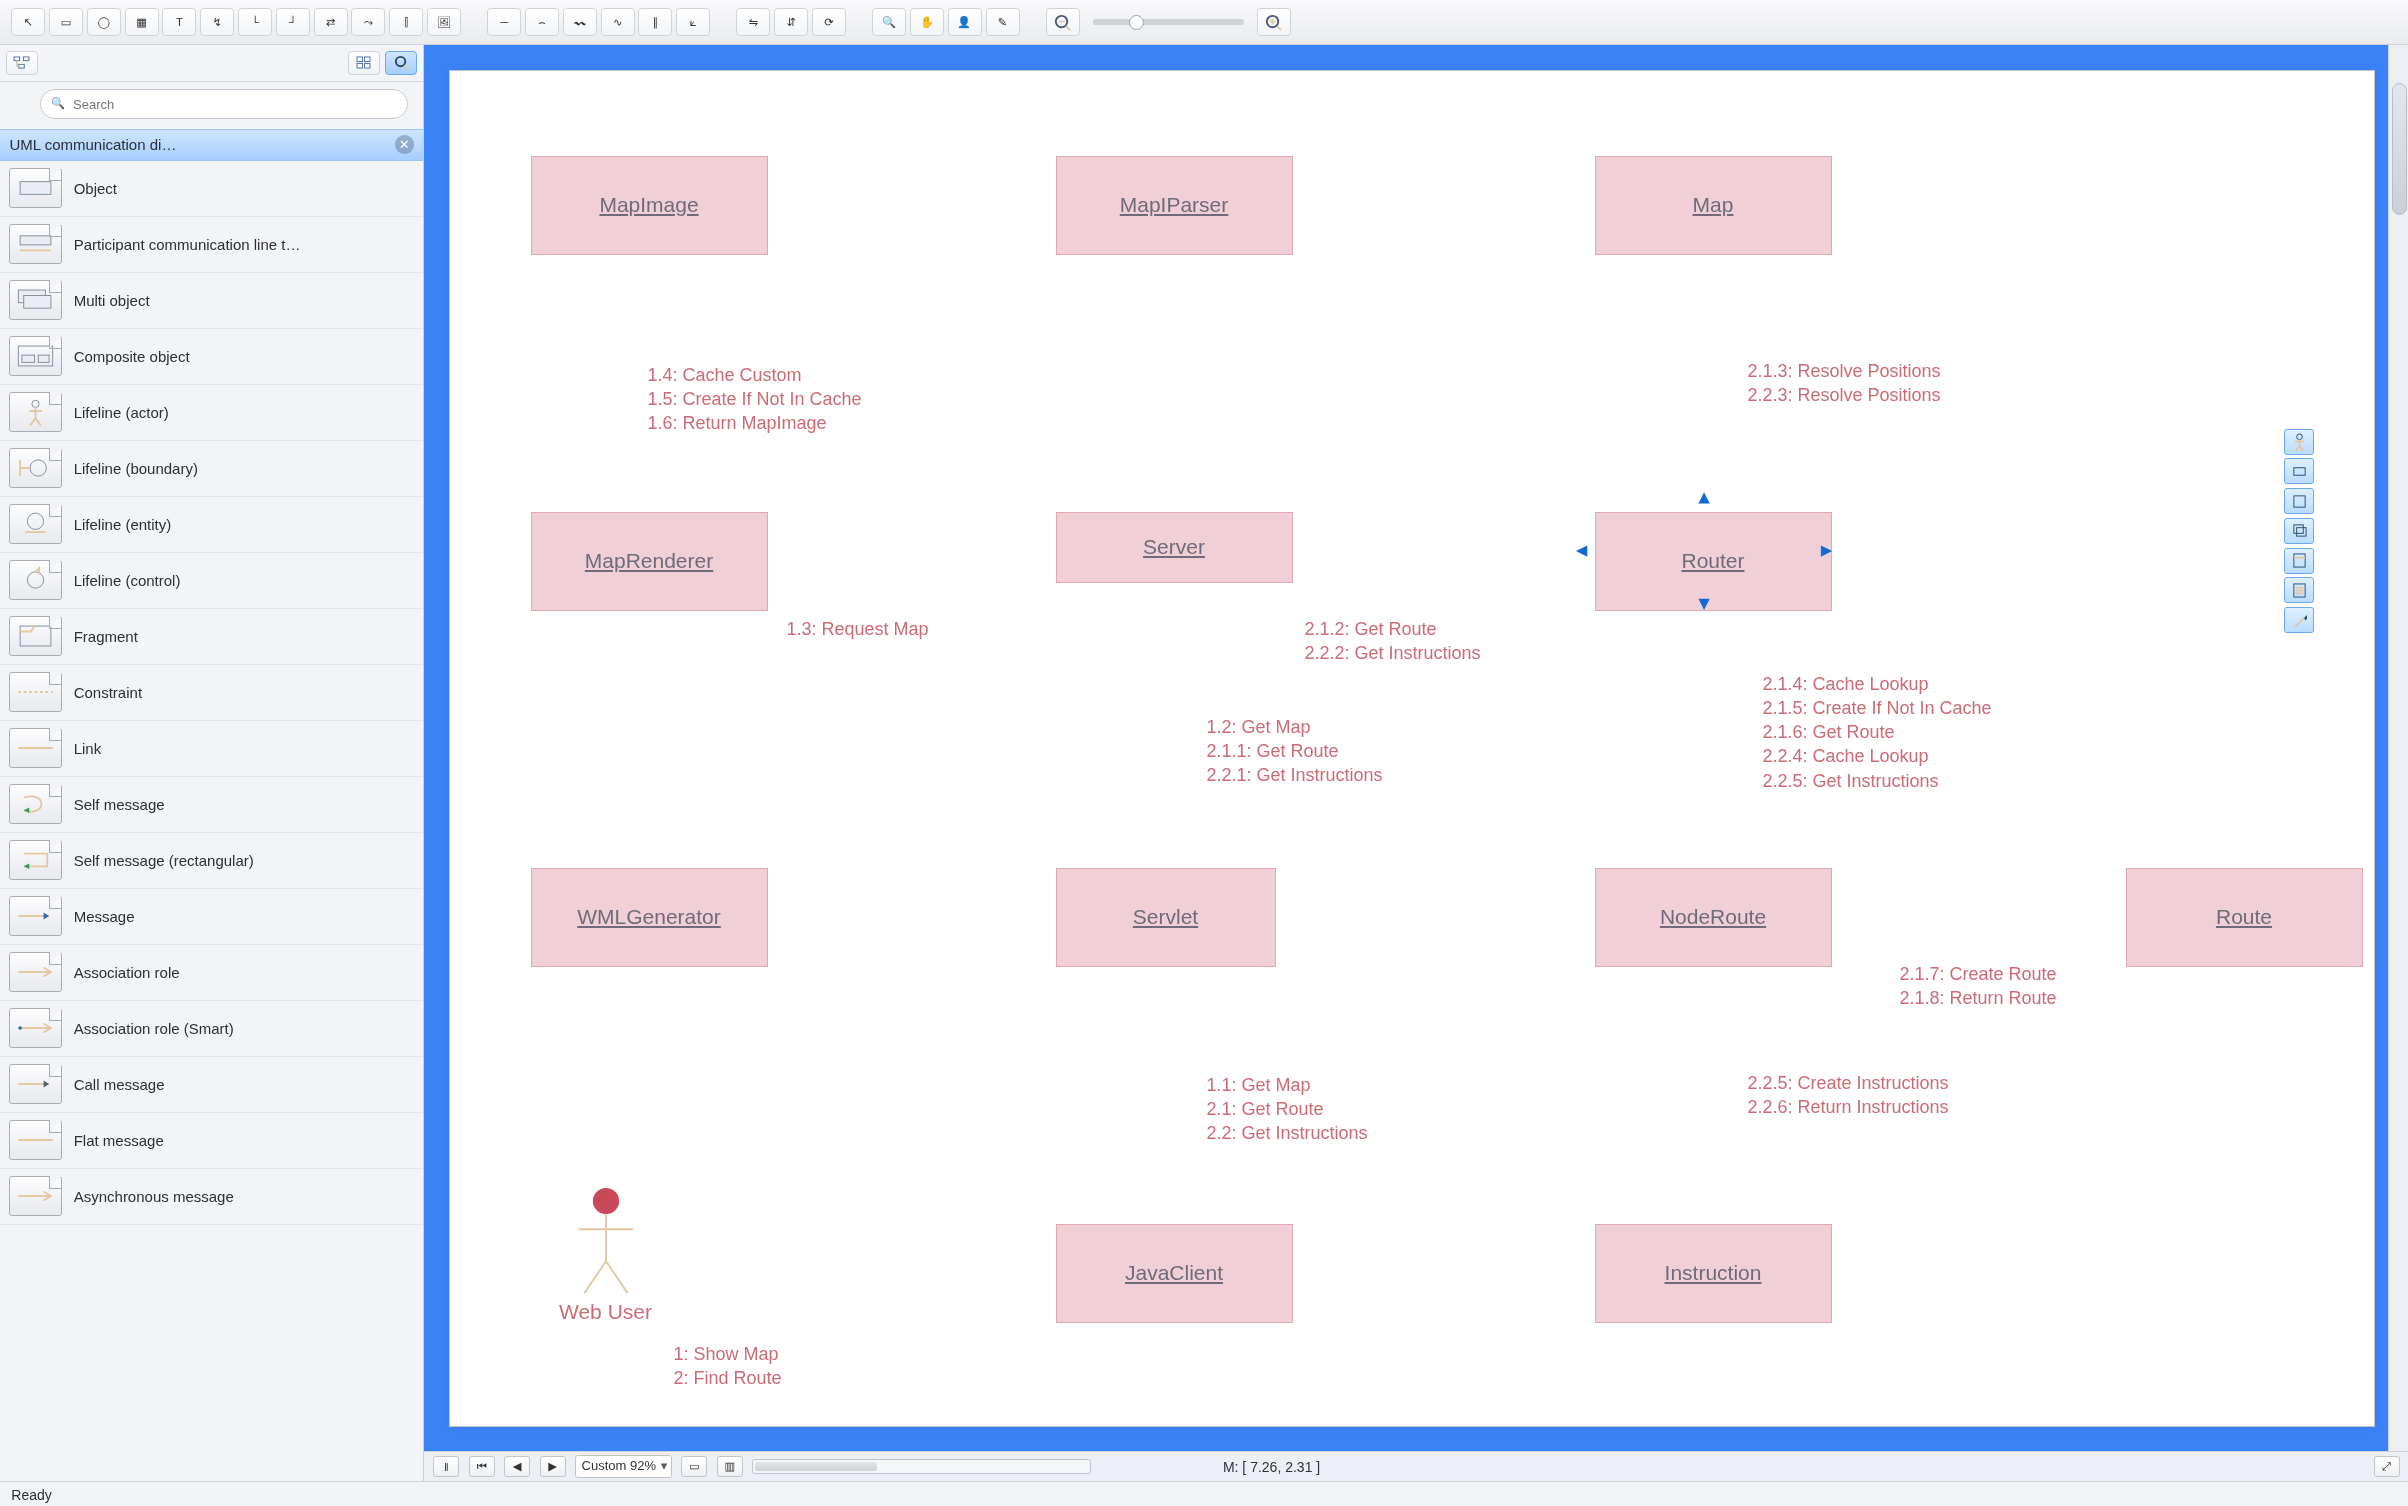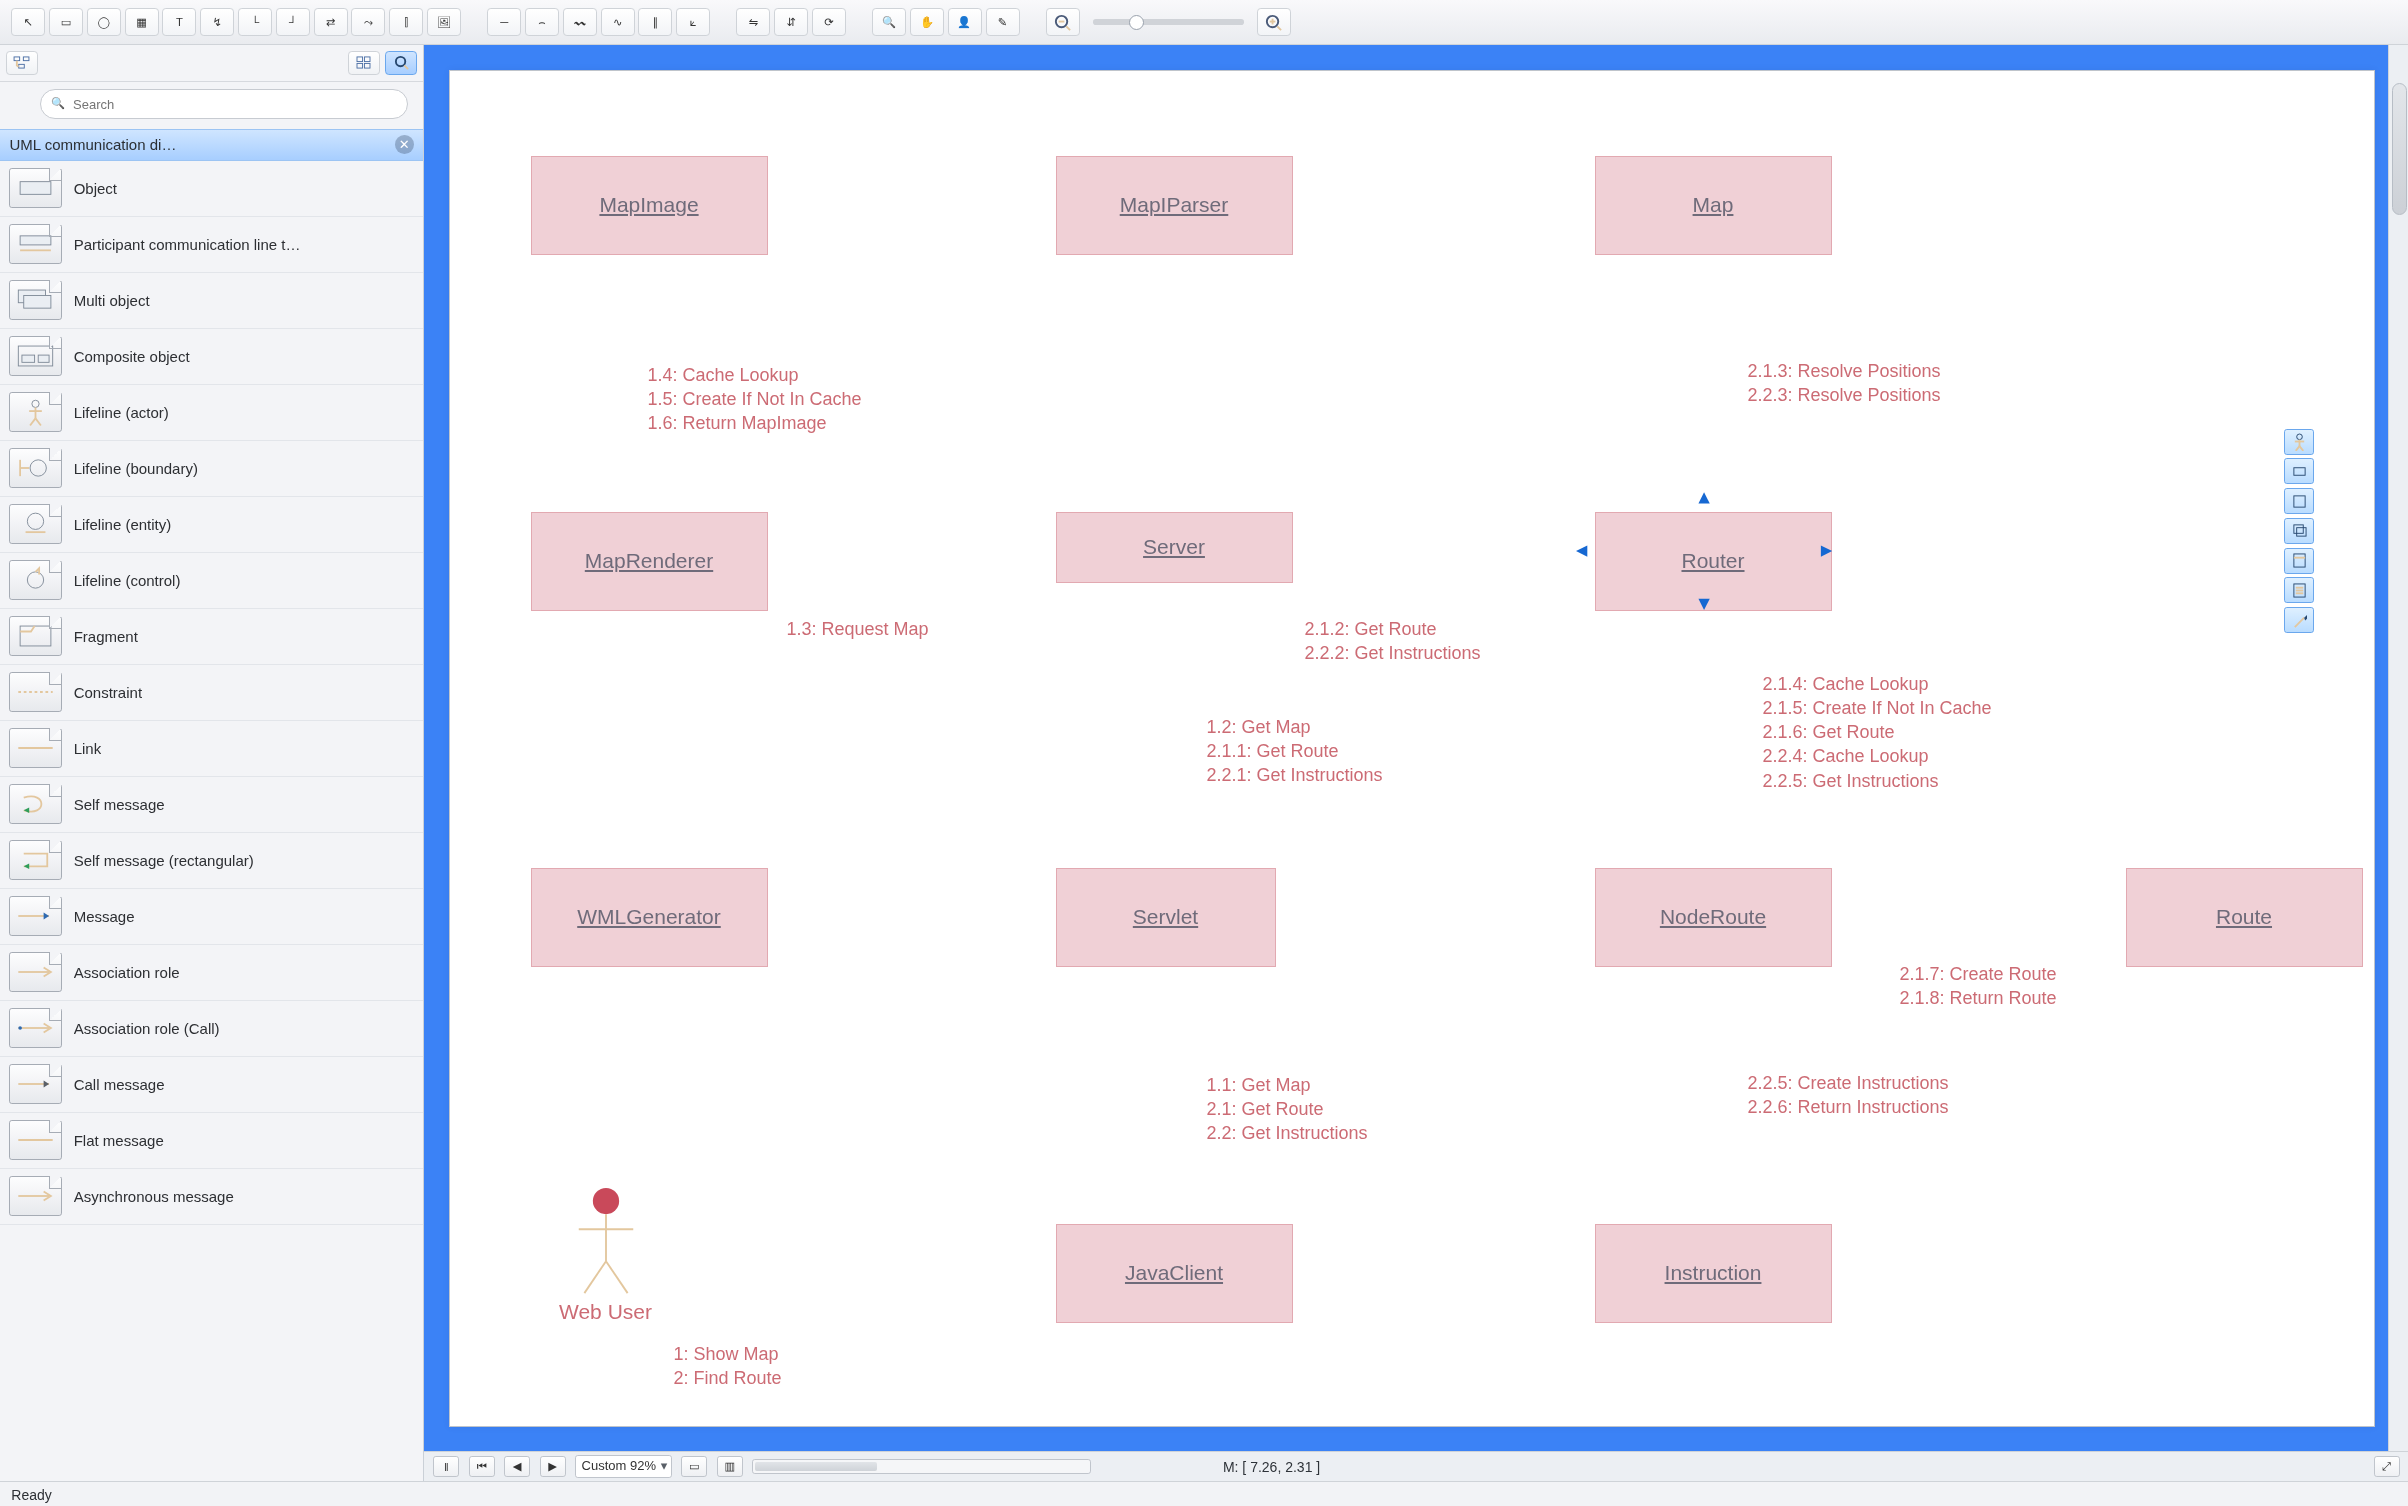--- a/index.html
+++ b/index.html
@@ -320,21 +320,21 @@
           </div>
           <div class="sb-item">
             <div class="thumb">
               <svg width="51" height="38" viewBox="0 0 54 42">
                 <line x1="8" y1="21" x2="42" y2="21" stroke="#2f6ab0"></line>
                 <polyline points="36,16 44,21 36,26" fill="none" stroke="#2f6ab0"></polyline>
                 <circle cx="10" cy="21" r="2" fill="#2f6ab0"></circle>
               </svg>
               <div class="dog"></div>
             </div>
-            <div class="lbl">Association role (Call)</div>
+            <div class="lbl">Association role (Smart)</div>
           </div>
           <div class="sb-item">
             <div class="thumb">
               <svg width="51" height="38" viewBox="0 0 54 42">
                 <line x1="8" y1="21" x2="42" y2="21" stroke="#5a6068"></line>
                 <polygon points="42,21 36,17 36,25" fill="#5a6068"></polygon>
               </svg>
               <div class="dog"></div>
             </div>
             <div class="lbl">Call message</div>
@@ -417,21 +417,21 @@
                 <svg width="275" height="137" style="position:absolute;left:-9.4px;top:-9.4px;overflow:visible" viewBox="0 0 292 145">
                   <polygon points="136,0 130,12 142,12" fill="#1668d2"></polygon>
                   <polygon points="0,62.5 12,56.5 12,68.5" fill="#1668d2"></polygon>
                   <polygon points="272,62.5 260,56.5 260,68.5" fill="#1668d2"></polygon>
                   <polygon points="136,125 130,113 142,113" fill="#1668d2"></polygon>
                 </svg>
               </div>
             </div>
           <div id="msgs">
               <div class="msg" style="left: 198px; top: 292px;">
-                <div>1.4: Cache Lookup</div>
+                <div>1.4: Cache Custom</div>
                 <div>1.5: Create If Not In Cache</div>
                 <div>1.6: Return MapImage</div>
               </div>
               <div class="msg" style="left: 337px; top: 546px;">
                 <div>1.3: Request Map</div>
               </div>
               <div class="msg" style="left: 855px; top: 546px;">
                 <div>2.1.2: Get Route</div>
                 <div>2.2.2: Get Instructions</div>
               </div>

